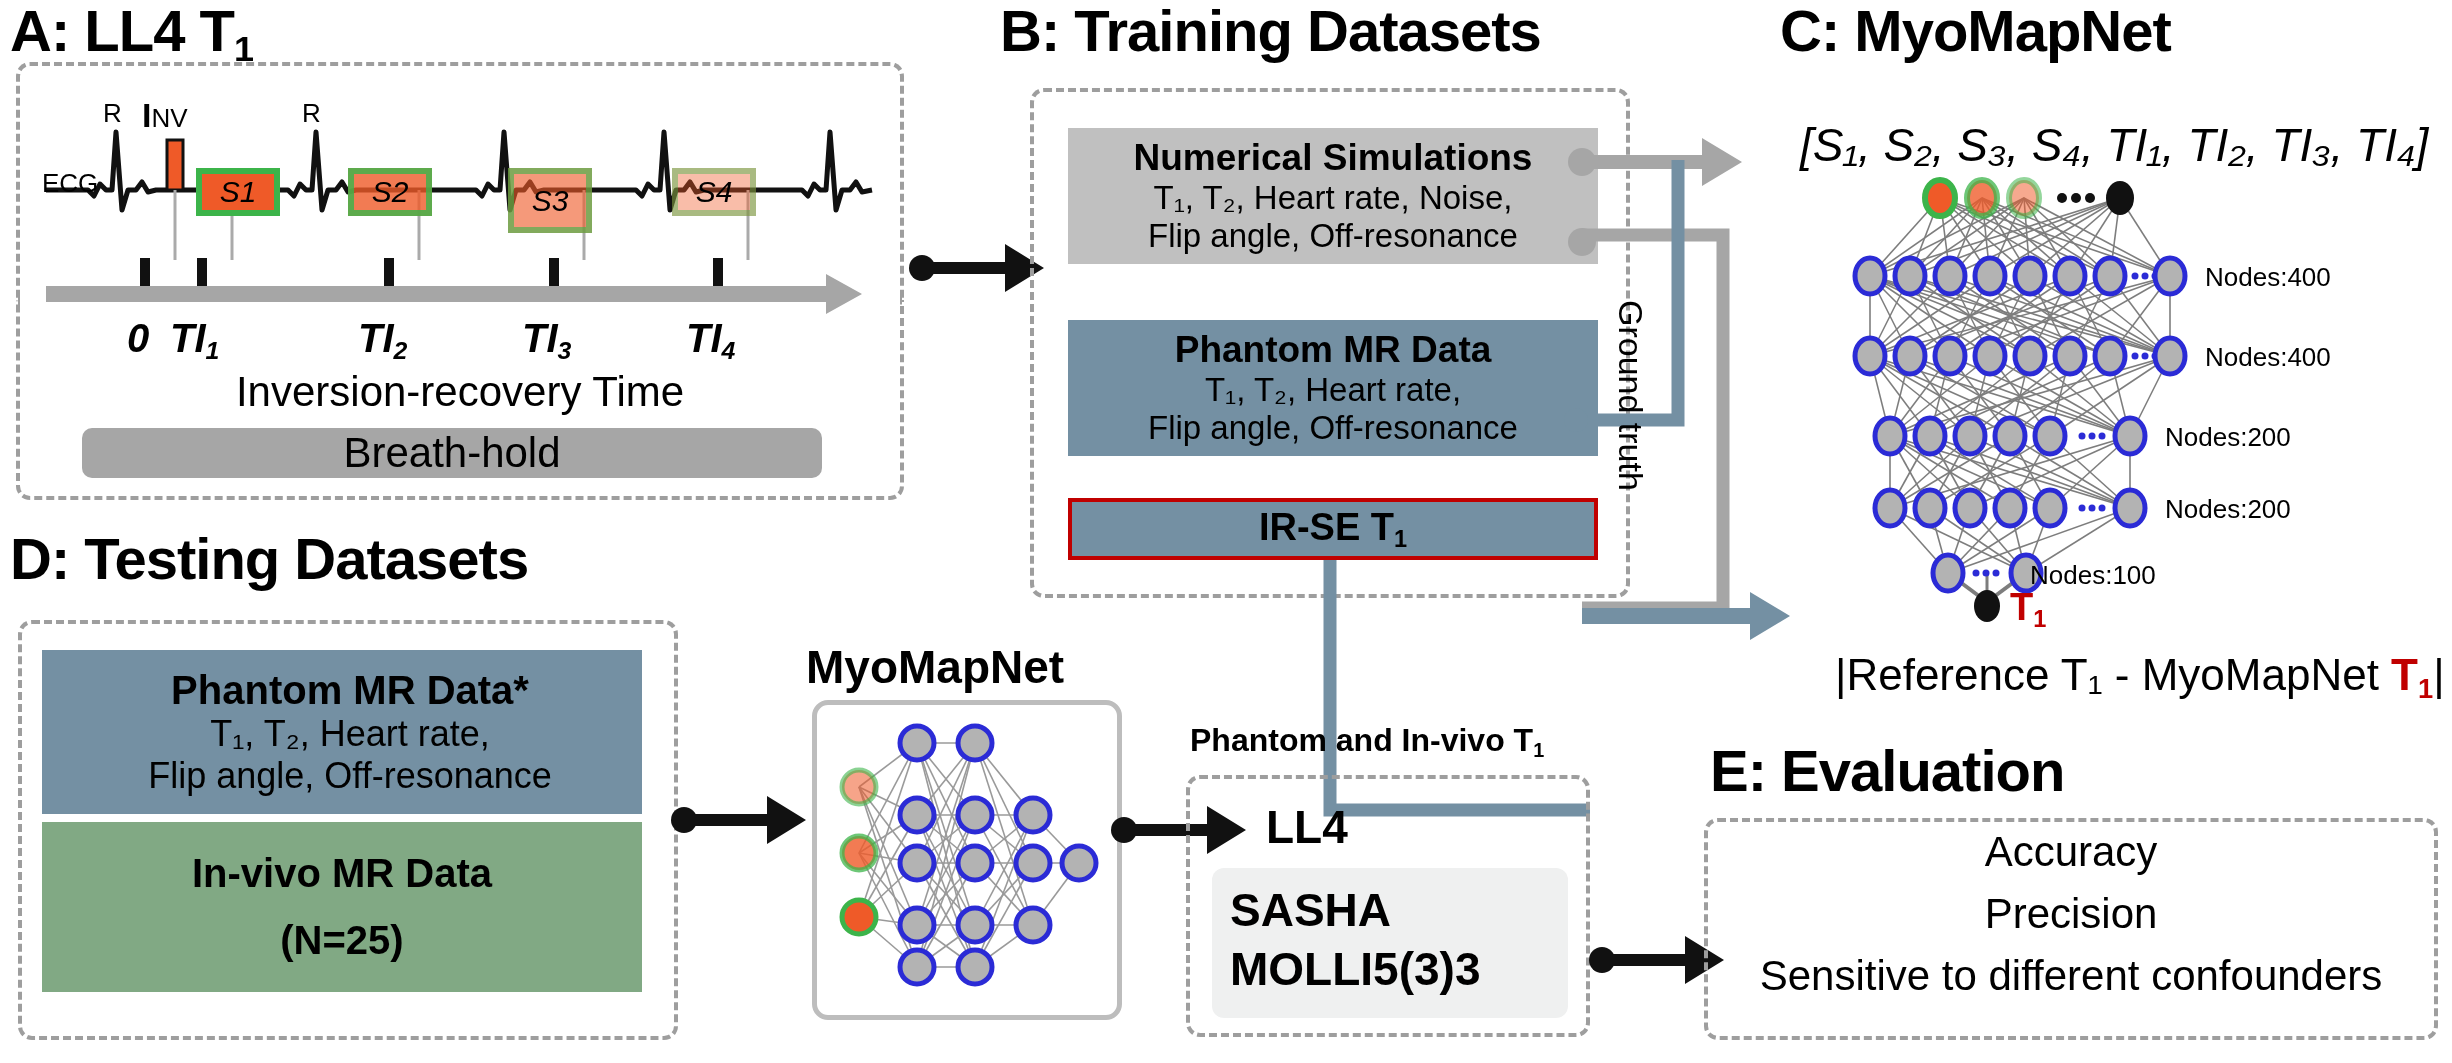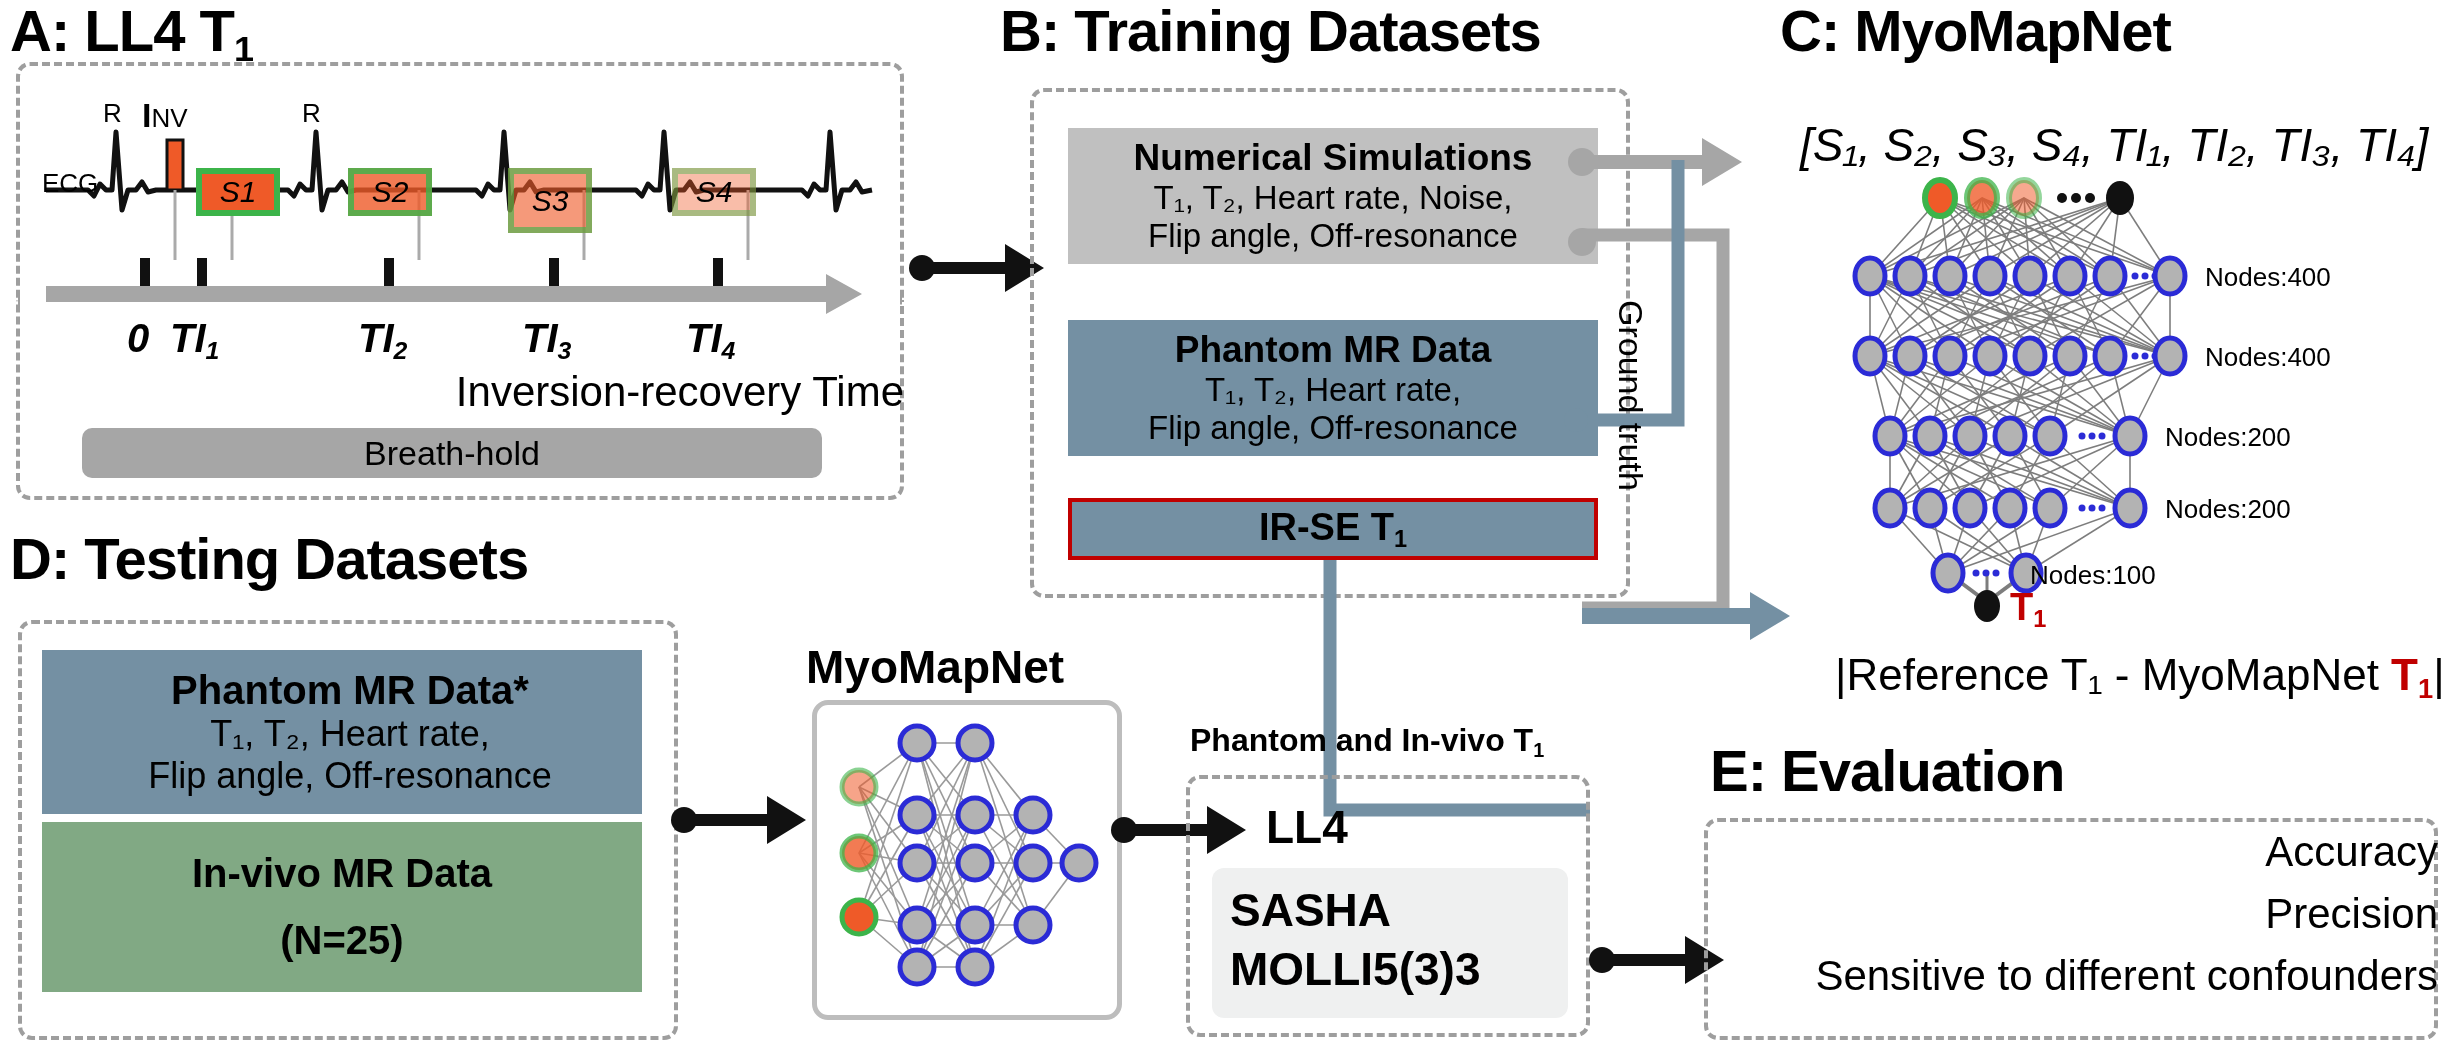--- a/index.html
+++ b/index.html
@@ -13,21 +13,21 @@
   .box-head{font-weight:bold;}
   .box-line{font-weight:normal;}
   .gray-box{background:#c0c0c0;}
   .blue-box{background:#7490a3;}
   .green-box{background:#81a984;}
   .ecg-lbl{font-size:26px;}
   .ti-lbl{font-style:italic;font-weight:bold;font-size:40px;}
   .nodes-lbl{font-size:26px;white-space:nowrap;}
   .red{color:#c00000;}
   .bold{font-weight:bold;}
-  .center{text-align:right;}
+  .center{text-align:center;}
   svg{display:block;overflow:visible;}
 </style>
 </head>
 <body>
 
 <div class="abs panel-title" style="left:10px;top:2px;">
   <span>A: LL4 T</span><span class="sub">1</span>
 </div>
 
 <div class="abs dashed" style="left:16px;top:62px;width:888px;height:240px;border-bottom:none;border-radius:14px 14px 0 0;"></div>
@@ -93,21 +93,21 @@
 <div class="abs ti-lbl" style="left:522px;top:316px;">
   <span>TI</span><span class="sub">3</span>
 </div>
 <div class="abs ti-lbl" style="left:686px;top:316px;">
   <span>TI</span><span class="sub">4</span>
 </div>
 
 <div class="abs center" style="left:16px;top:368px;width:888px;font-size:42px;">Inversion-recovery Time</div>
 
 <div class="abs box" style="left:82px;top:428px;width:740px;height:50px;background:#a6a6a6;border-radius:10px;">
-  <span style="font-size:34px;">Breath-hold</span>
+  <span style="font-size:42px;">Breath-hold</span>
 </div>
 
 <div class="abs" style="left:910px;top:238px;width:140px;height:60px;">
   <svg width="140" height="60" viewBox="0 0 140 60">
     <circle cx="12" cy="30" r="13" fill="#111"></circle>
     <path d="M 12 24 L 95 24 L 95 6 L 134 30 L 95 54 L 95 36 L 12 36 Z" fill="#111"></path>
   </svg>
 </div>
 
 <div class="abs panel-title" style="left:1000px;top:2px;">B: Training Datasets</div>

